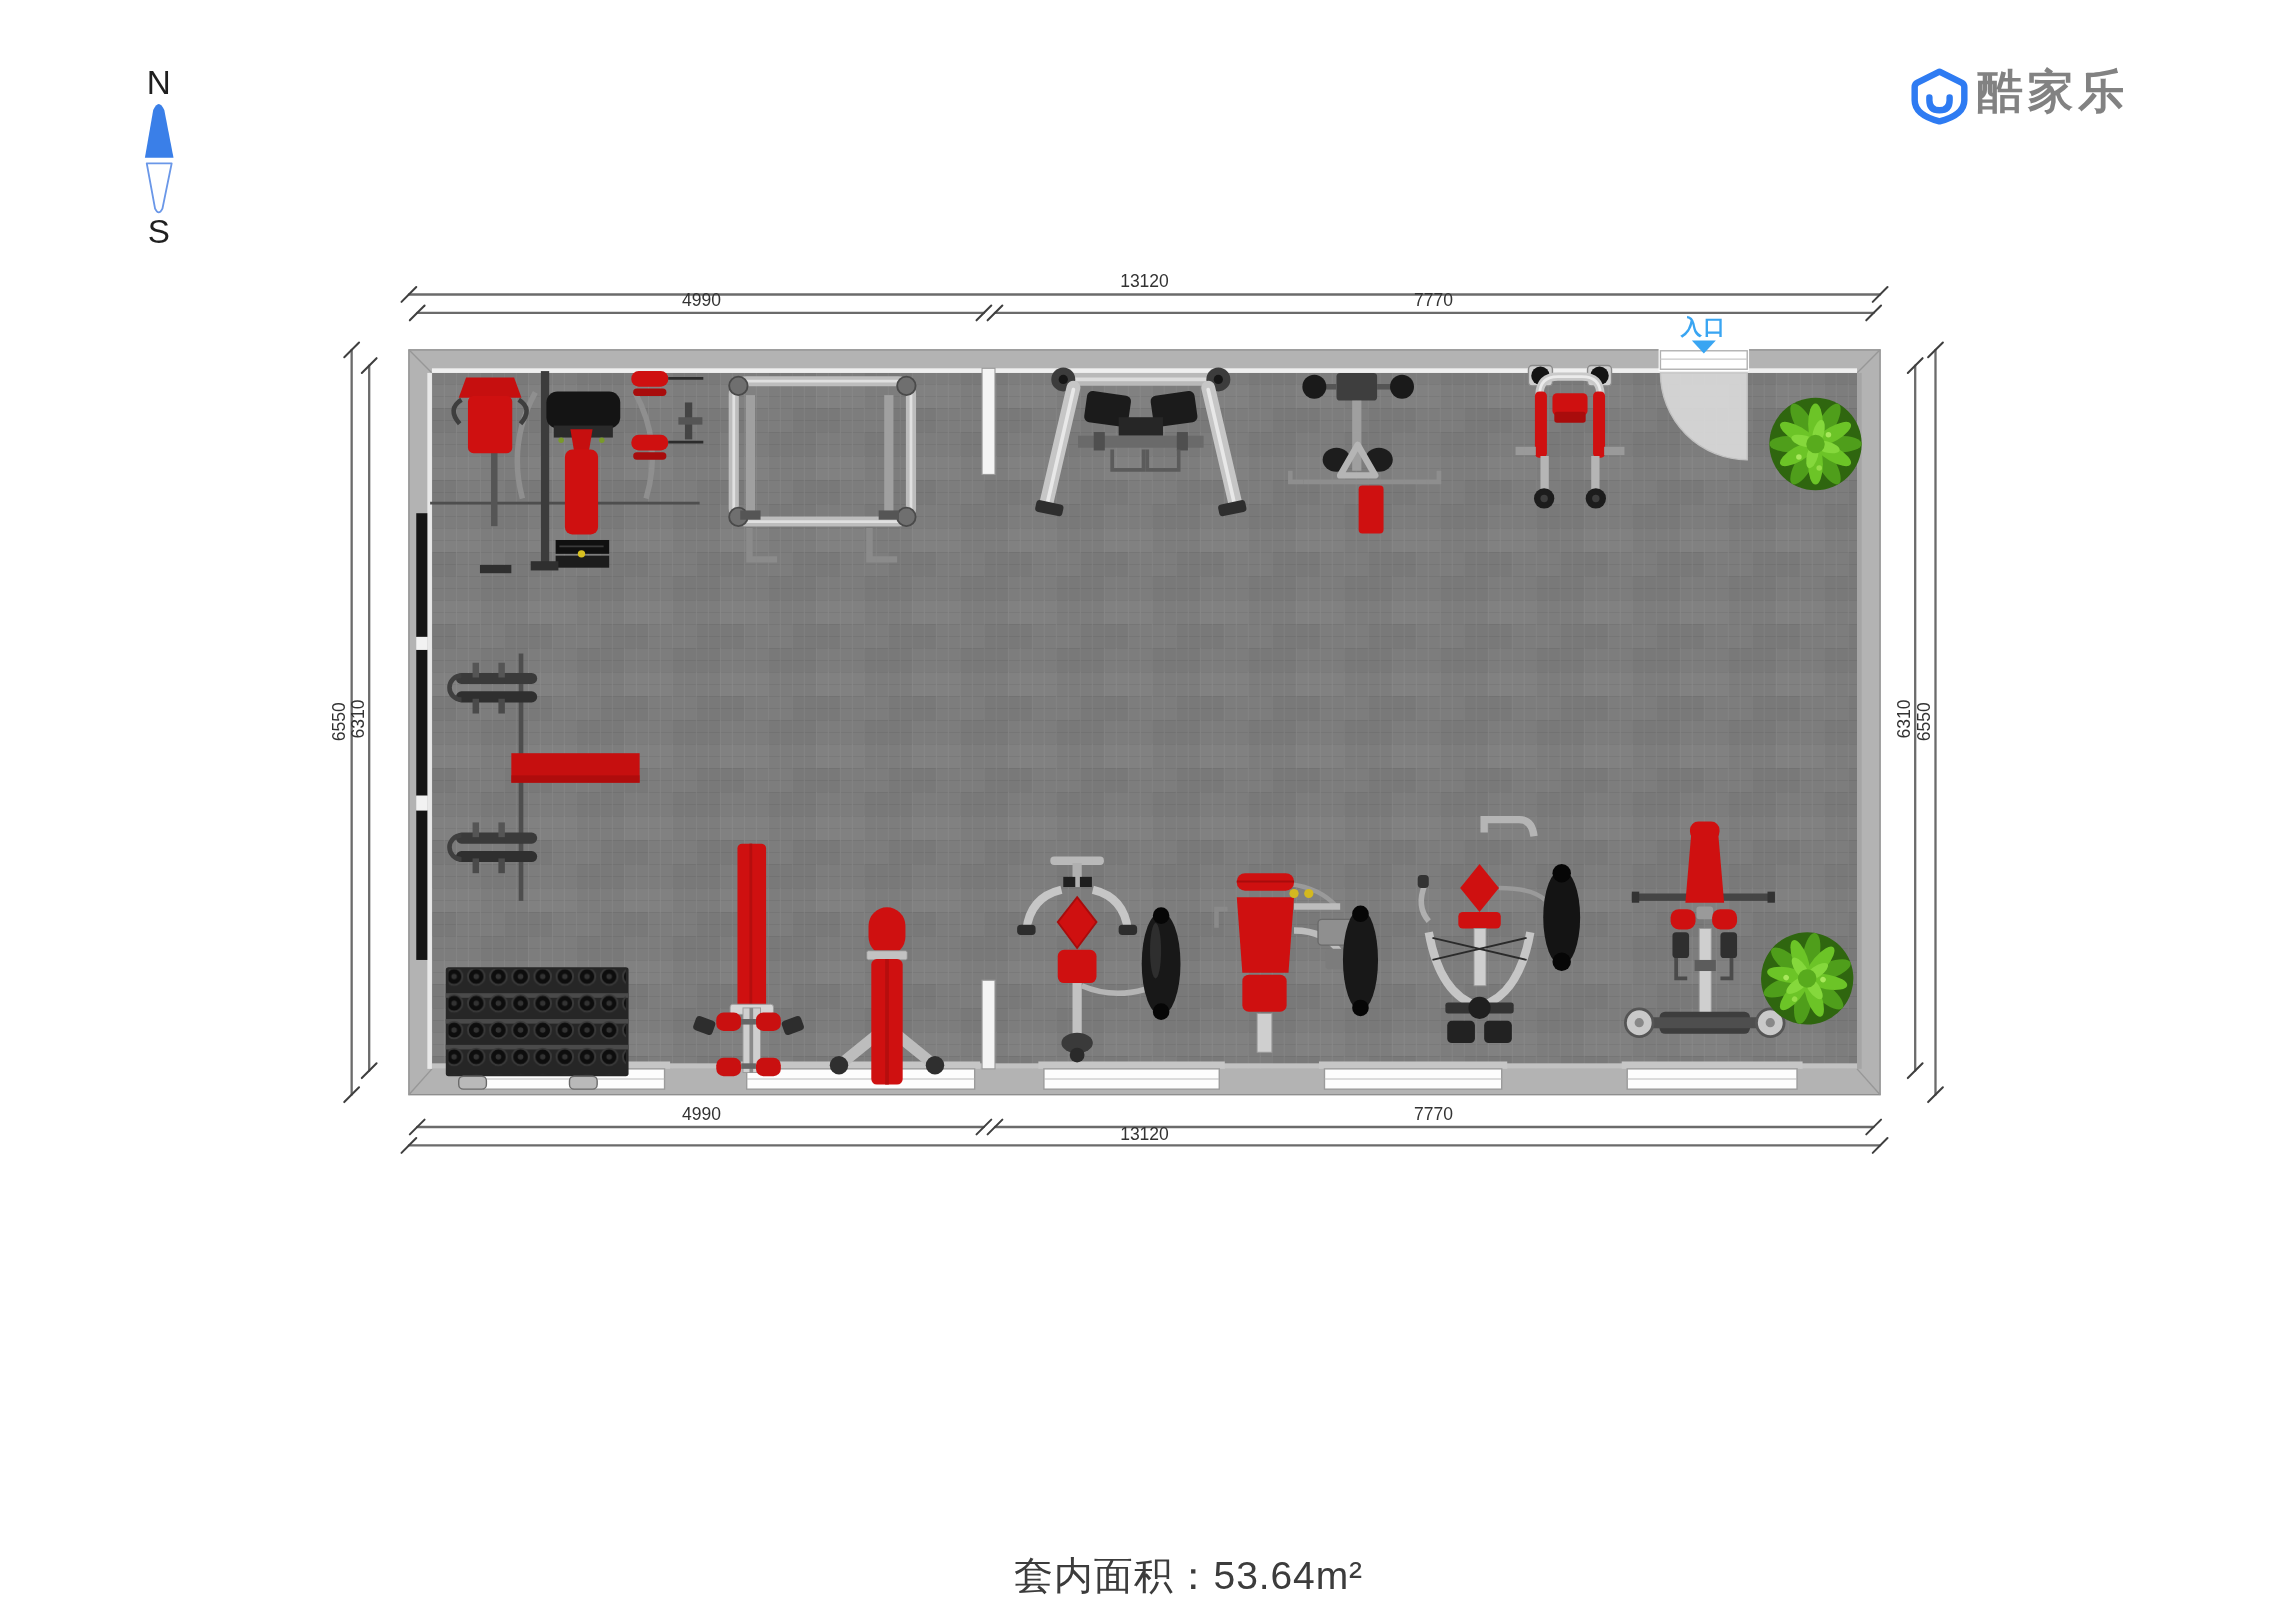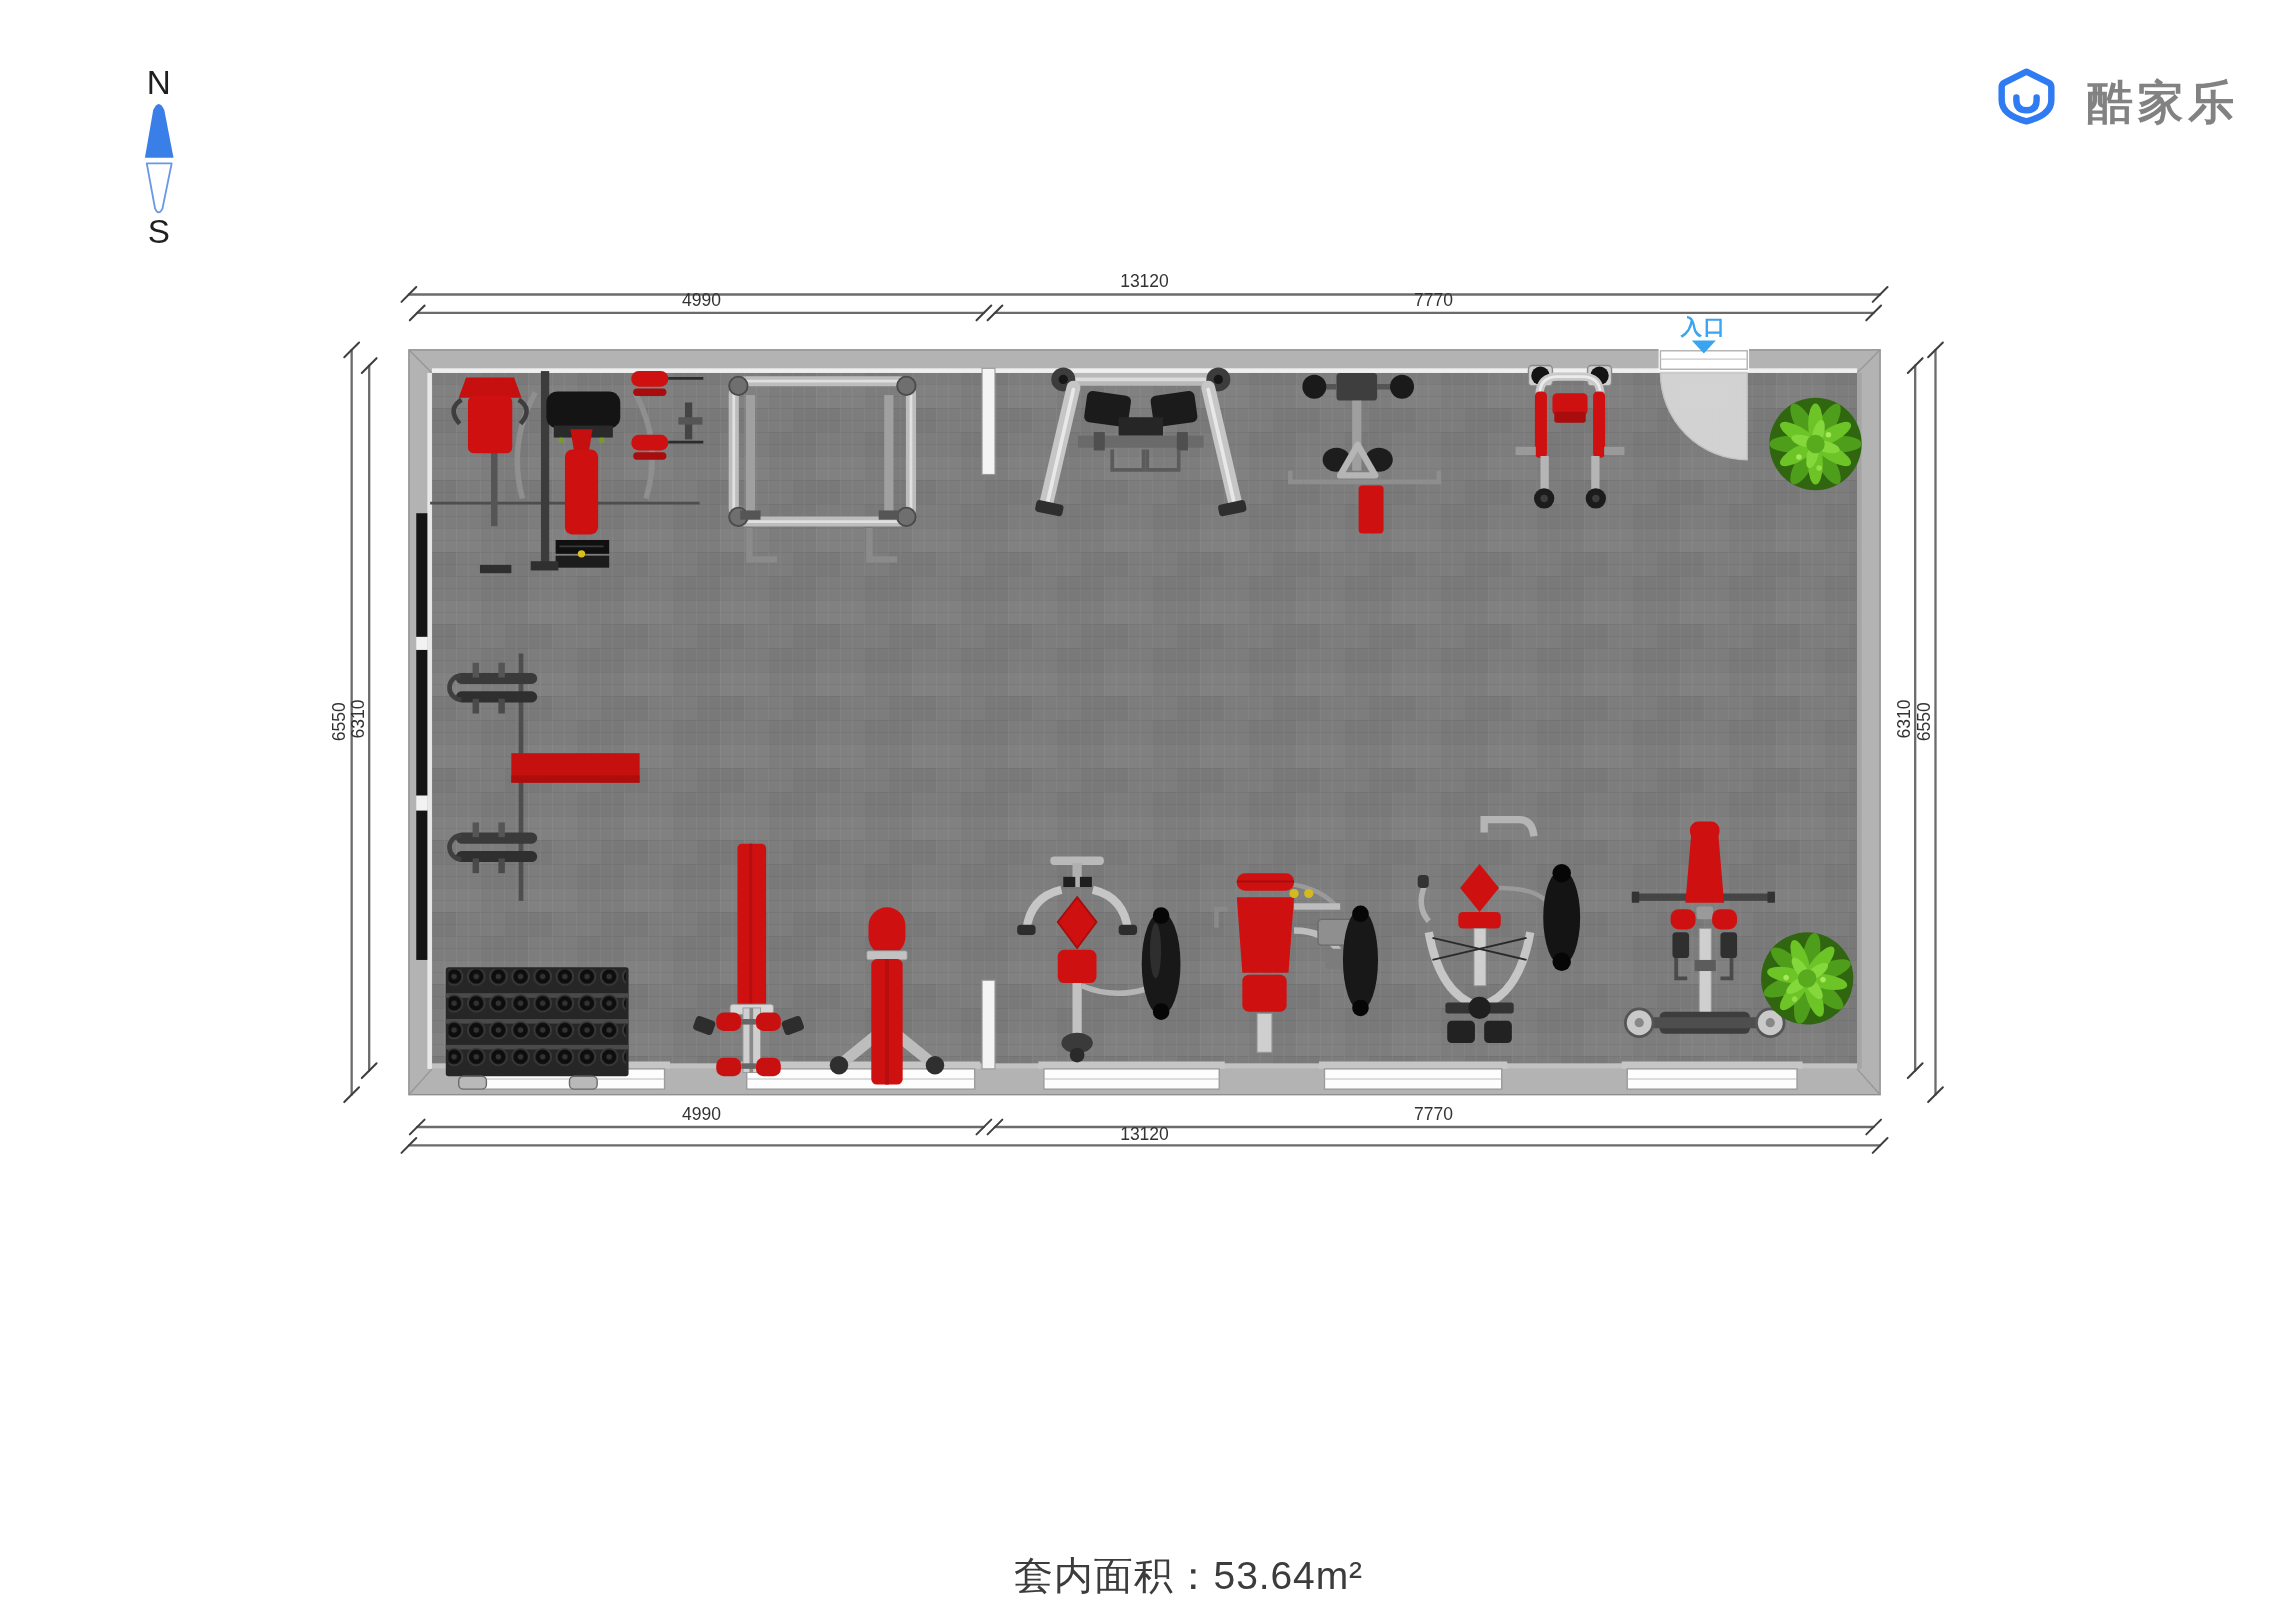--- a/index.html
+++ b/index.html
@@ -1,21 +1,21 @@
 <!DOCTYPE html>
 <html style="font-size:14.8px"><head>
 <meta charset="utf-8">
 <style>
   html,body{margin:0;padding:0;background:#ffffff;}
   .page{position:relative;width:2289px;height:1619px;background:#ffffff;overflow:hidden;
         font-family:"Liberation Sans",sans-serif;}
   .plan-svg{position:absolute;left:0;top:0;}
   svg text{font-family:"Liberation Sans",sans-serif;}
   .dim-text{font-size:19px;fill:#333333;}
-  .logo{position:absolute;left:1997px;top:68px;display:flex;align-items:flex-end;gap:31px;}
+  .logo{position:absolute;left:1910px;top:68px;display:flex;align-items:flex-start;gap:8px;}
   .logo-text{font-size:46px;font-weight:600;color:#828282;letter-spacing:4.6px;line-height:1;}
   .title{position:absolute;left:0;top:1440px;width:100%;text-align:center;
          font-size:59px;font-weight:700;color:#1b1b1b;letter-spacing:2.8px;}
   .subtitle{position:absolute;left:0;top:1549px;width:100%;text-align:center;
             font-size:39px;font-weight:400;color:#3c3c3c;letter-spacing:0.9px;padding-left:44px;}
   .entrance-text{font-size:23px;font-weight:600;fill:#39a5f2;letter-spacing:2px;}
 </style>
 </head>
 <body>
 

